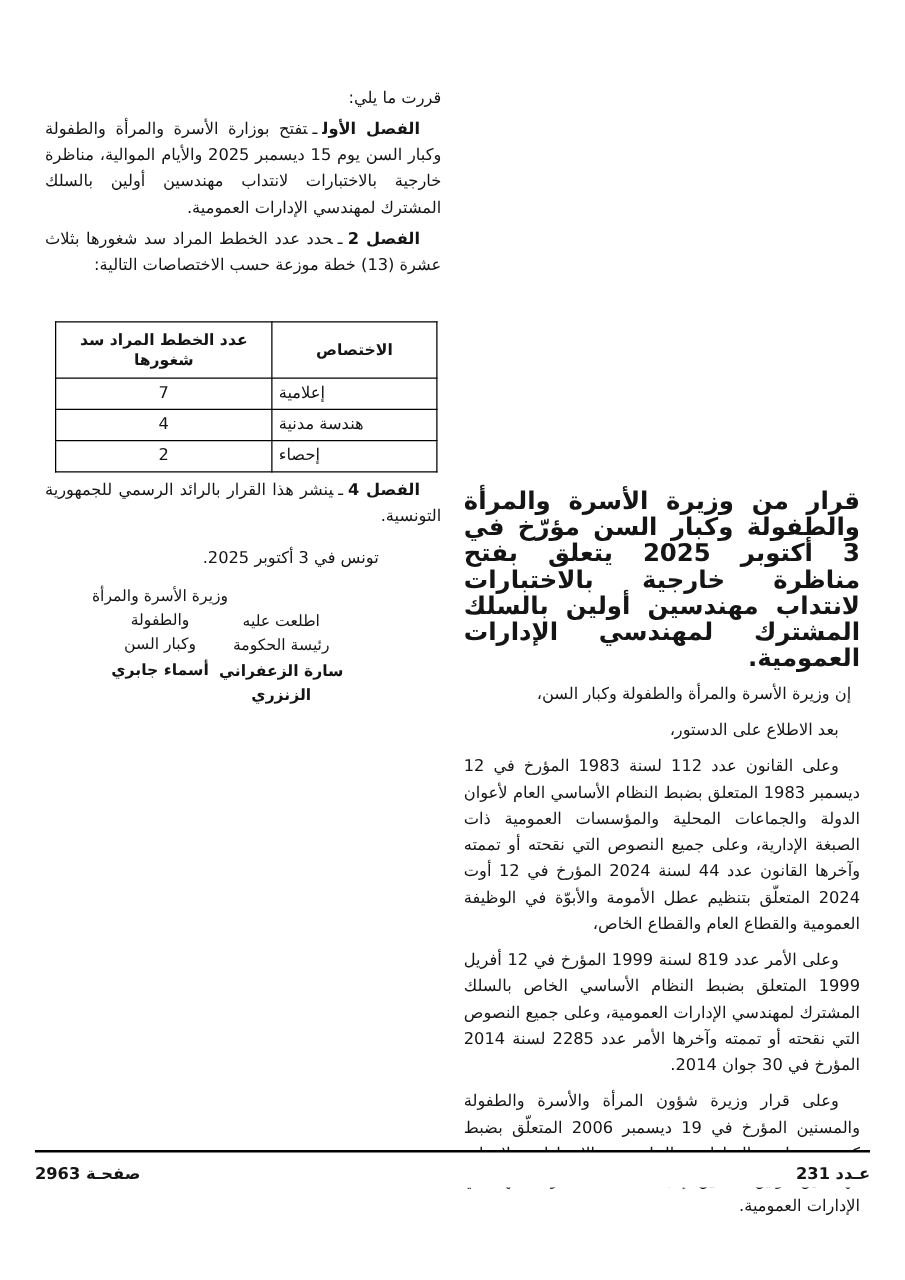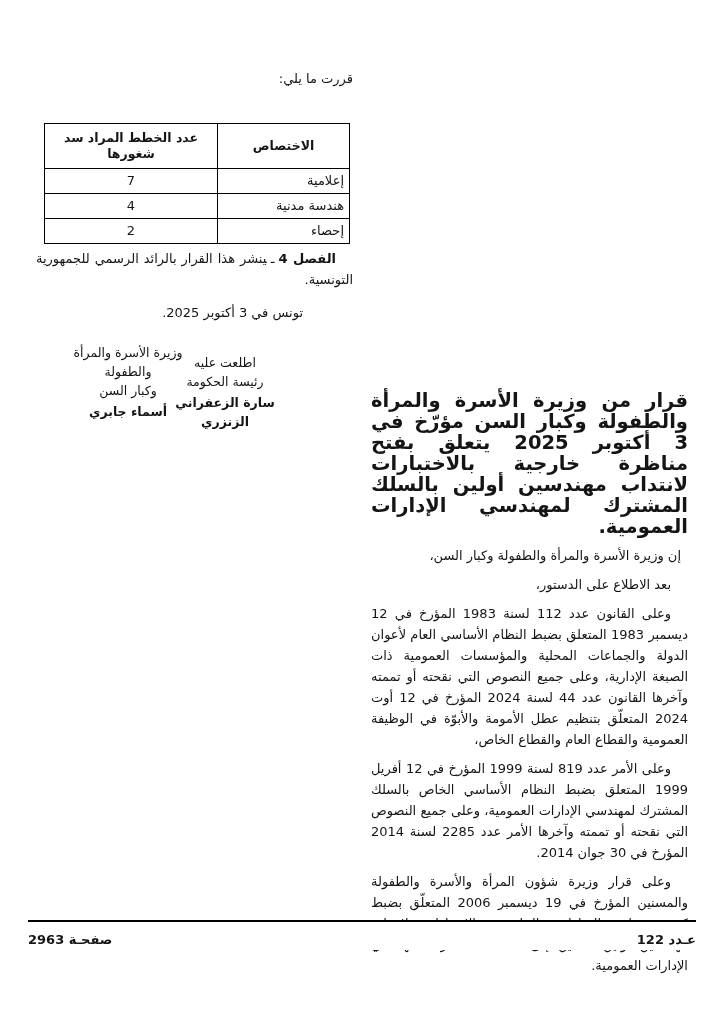--- a/index.html
+++ b/index.html
@@ -40,31 +40,31 @@
     width: 305px;
     margin: 34px 3px 0 9px;
   }
   .spec-table th, .spec-table td { border: 1.5px solid #000; }
   .spec-table th {
     font-weight: bold; text-align: center;
     font-size: 12.5px; line-height: 16px;
     padding: 6px 2px;
   }
   .spec-table td { padding: 2px 5px; line-height: 20px; }
-  .spec-table td.spec { text-align: right; }
+  .spec-table td.spec { text-align: left; }
   .spec-table td.cnt { text-align: center; }
 
   .after-table { margin-top: 20px; }
 
   .place-date { margin: 12px 50px 0 0; text-align: right; }
 
   .signatures { position: relative; height: 94px; margin-top: 6px; font-size: 12.5px; line-height: 19px; }
   .sig { position: absolute; text-align: center; }
   .sig-pm { top: 24px; left: 124px; width: 130px; }
-  .sig-minister { top: 14px; left: 18px; width: 148px; }
+  .sig-minister { top: 4px; left: 18px; width: 148px; }
   .sig-name { font-weight: bold; margin-top: 2px; }
 
   .footer {
     position: absolute; top: 920px; left: 28px; right: 28px;
     background: #fff;
   }
   .footer-rule { border-top: 2px solid #000; height: 0; margin-bottom: 7px; }
   .footer-row {
     display: flex; justify-content: space-between; align-items: baseline;
     font-weight: bold; font-size: 13px;
@@ -83,21 +83,27 @@
       <p class="para small-indent">إن وزيرة الأسرة والمرأة والطفولة وكبار السن،</p>
       <p class="para">بعد الاطلاع على الدستور،</p>
       <p class="para">وعلى القانون عدد 112 لسنة 1983 المؤرخ في 12 ديسمبر 1983 المتعلق بضبط النظام الأساسي العام لأعوان الدولة والجماعات المحلية والمؤسسات العمومية ذات الصبغة الإدارية، وعلى جميع النصوص التي نقحته أو تممته وآخرها القانون عدد 44 لسنة 2024 المؤرخ في 12 أوت 2024 المتعلّق بتنظيم عطل الأمومة والأبوّة في الوظيفة العمومية والقطاع العام والقطاع الخاص،</p>
       <p class="para">وعلى الأمر عدد 819 لسنة 1999 المؤرخ في 12 أفريل 1999 المتعلق بضبط النظام الأساسي الخاص بالسلك المشترك لمهندسي الإدارات العمومية، وعلى جميع النصوص التي نقحته أو تممته وآخرها الأمر عدد 2285 لسنة 2014 المؤرخ في 30 جوان 2014.</p>
       <p class="para">وعلى قرار وزيرة شؤون المرأة والأسرة والطفولة والمسنين المؤرخ في 19 ديسمبر 2006 المتعلّق بضبط كيفية تنظيم المناظرة الخارجية بالاختبارات لانتداب مهندسين أولين منتمين إلى السلك المشترك لمهندسي الإدارات العمومية.</p>
     </section>
 
     <section class="col col-articles">
       <p class="intro-line">قررت ما يلي:</p>
 
+      <p class="para article">
+        <span class="art-label">الفصل الأول</span><span class="sep">ـ</span><span>تفتح بوزارة الأسرة والمرأة والطفولة وكبار السن يوم 15 ديسمبر 2025 والأيام الموالية، مناظرة خارجية بالاختبارات لانتداب مهندسين أولين بالسلك المشترك لمهندسي الإدارات العمومية.</span>
+      </p>
 
+      <p class="para article">
+        <span class="art-label">الفصل 2</span><span class="sep">ـ</span><span>حدد عدد الخطط المراد سد شغورها بثلاث عشرة (13) خطة موزعة حسب الاختصاصات التالية:</span>
+      </p>
 
       <table class="spec-table">
         <colgroup>
             <col style="width:132px">
             <col style="width:173px">
           </colgroup>
         <thead>
           <tr>
             <th>الاختصاص</th>
             <th>عدد الخطط المراد سد شغورها</th>
@@ -138,18 +144,18 @@
           <div class="sig-name">أسماء جابري</div>
         </div>
       </div>
     </section>
 
   </div>
 
   <footer class="footer">
     <div class="footer-rule"></div>
     <div class="footer-row">
-      <span class="f-issue">عـدد 122</span>
+      <span class="f-issue">عـدد 231</span>
       <span class="f-page">صفحـة 2963</span>
     </div>
   </footer>
 
 </div>
 
 </body></html>

